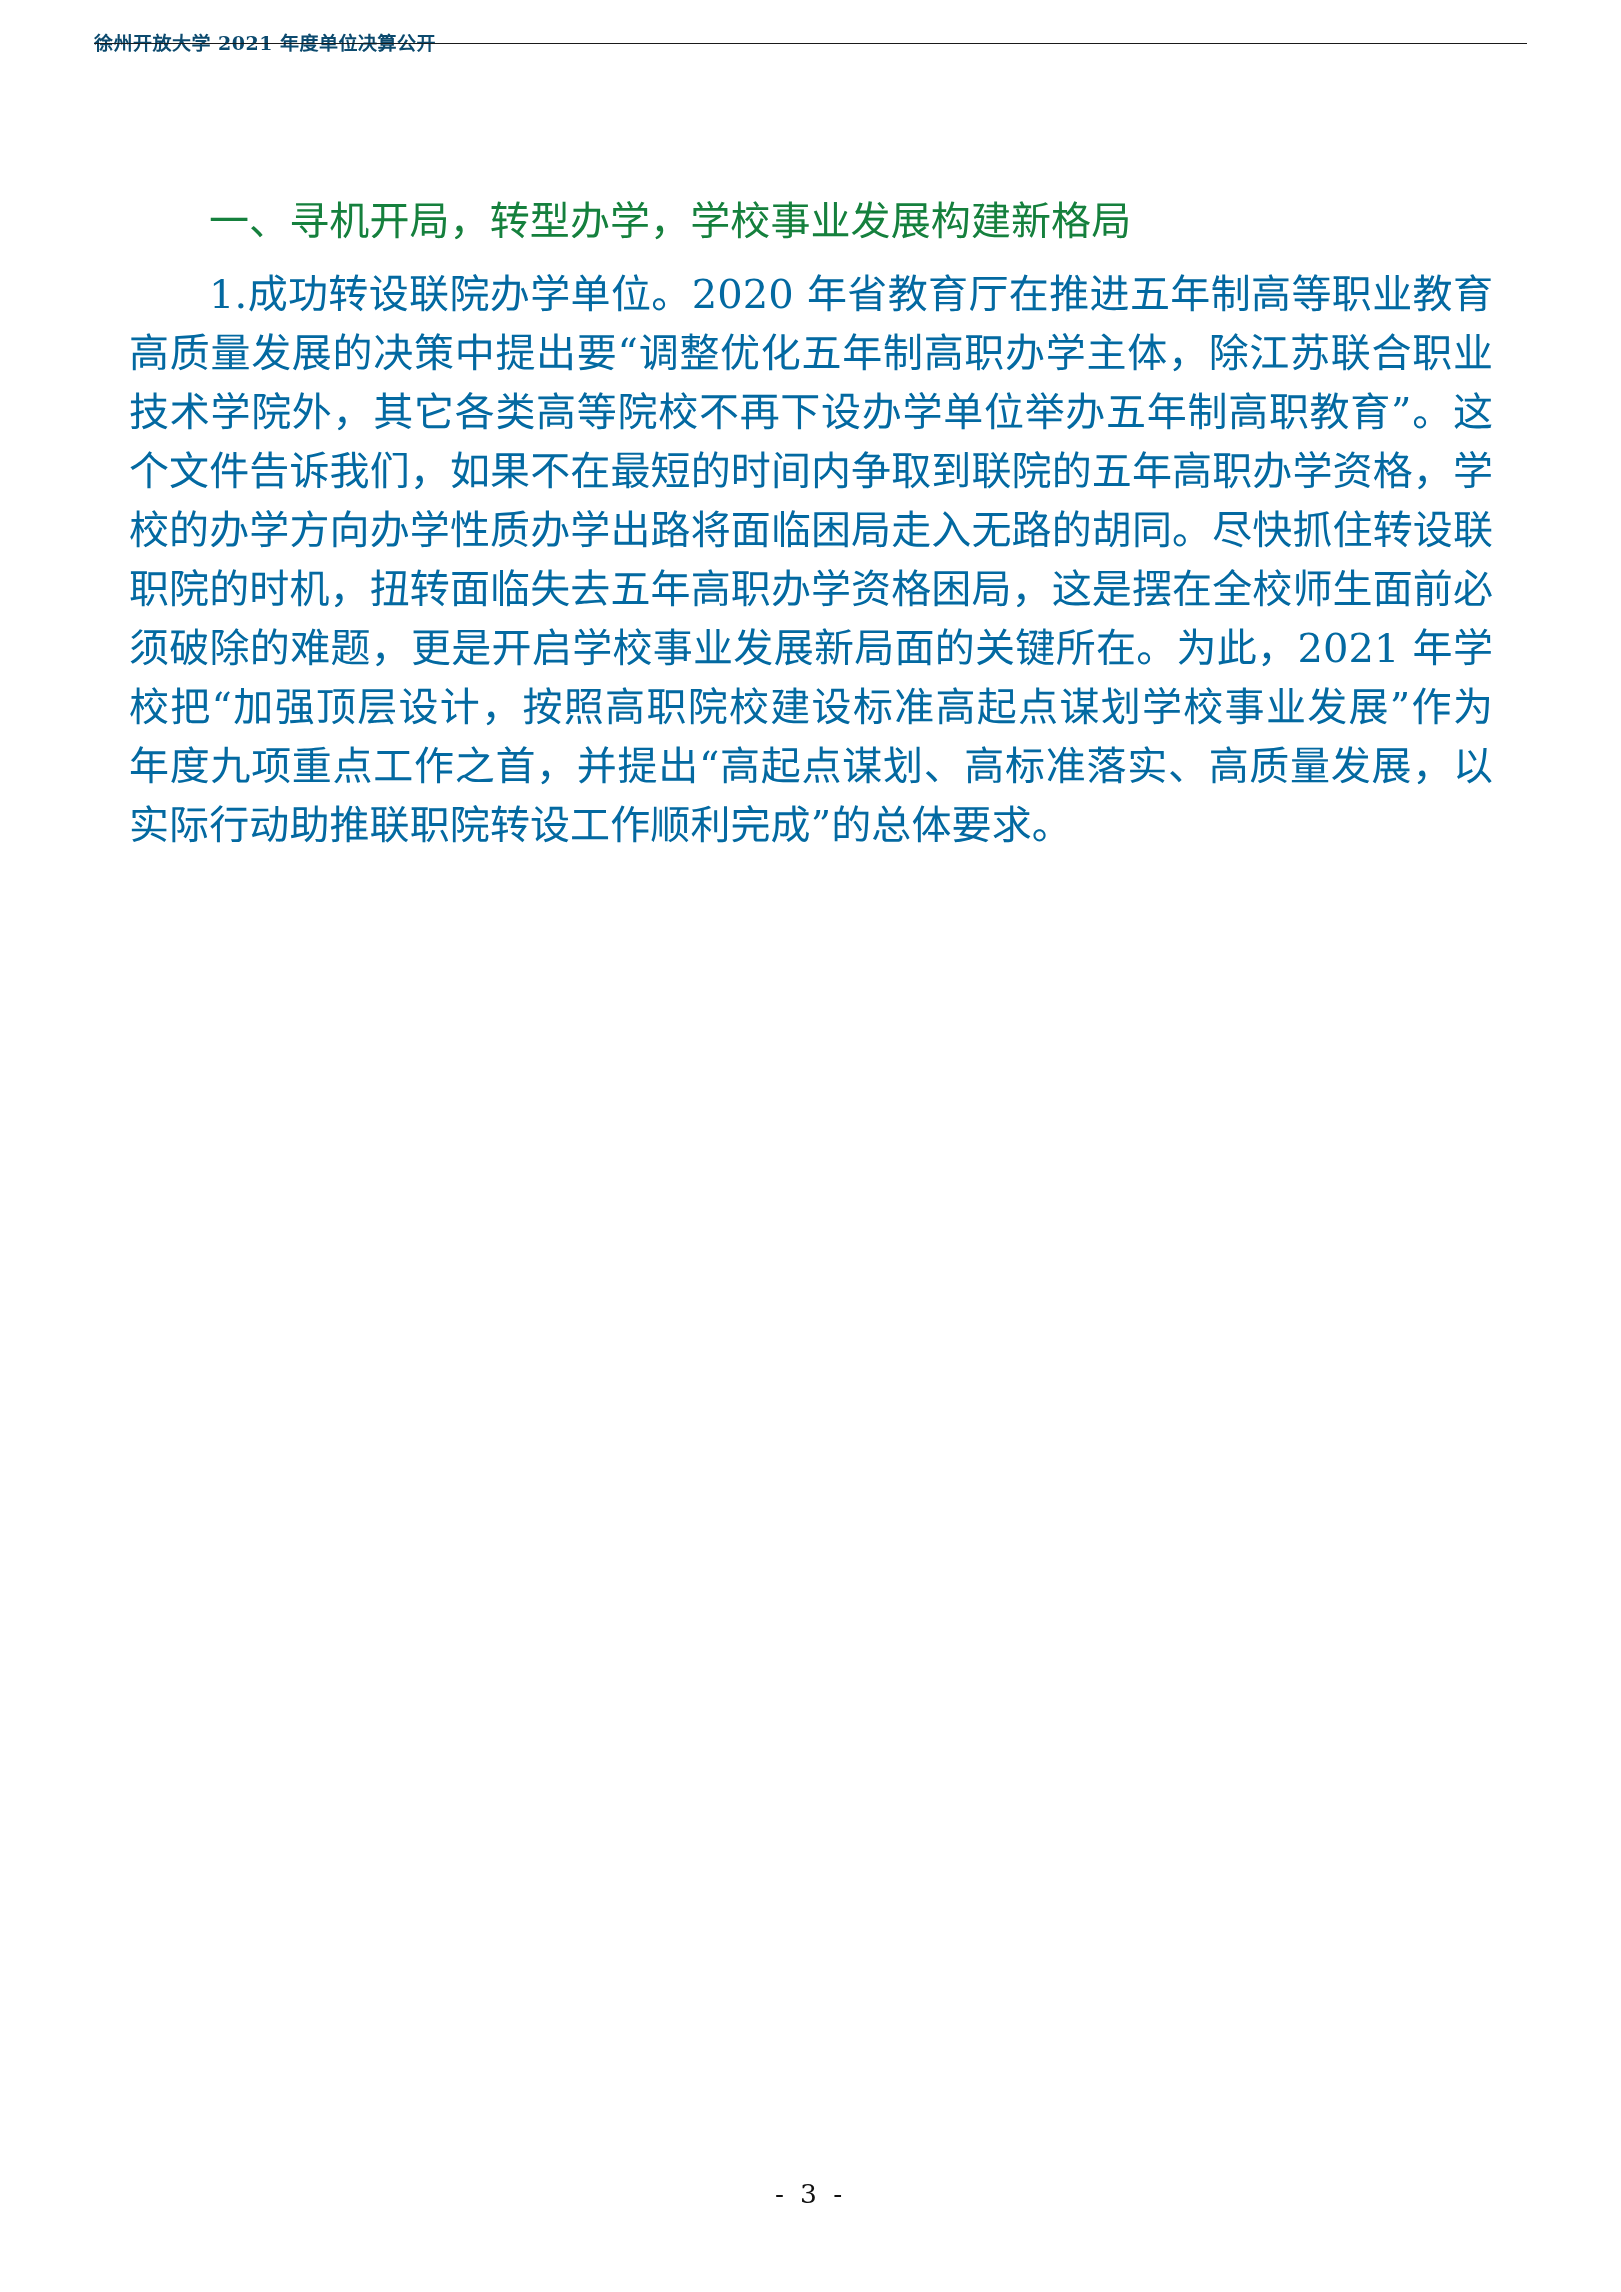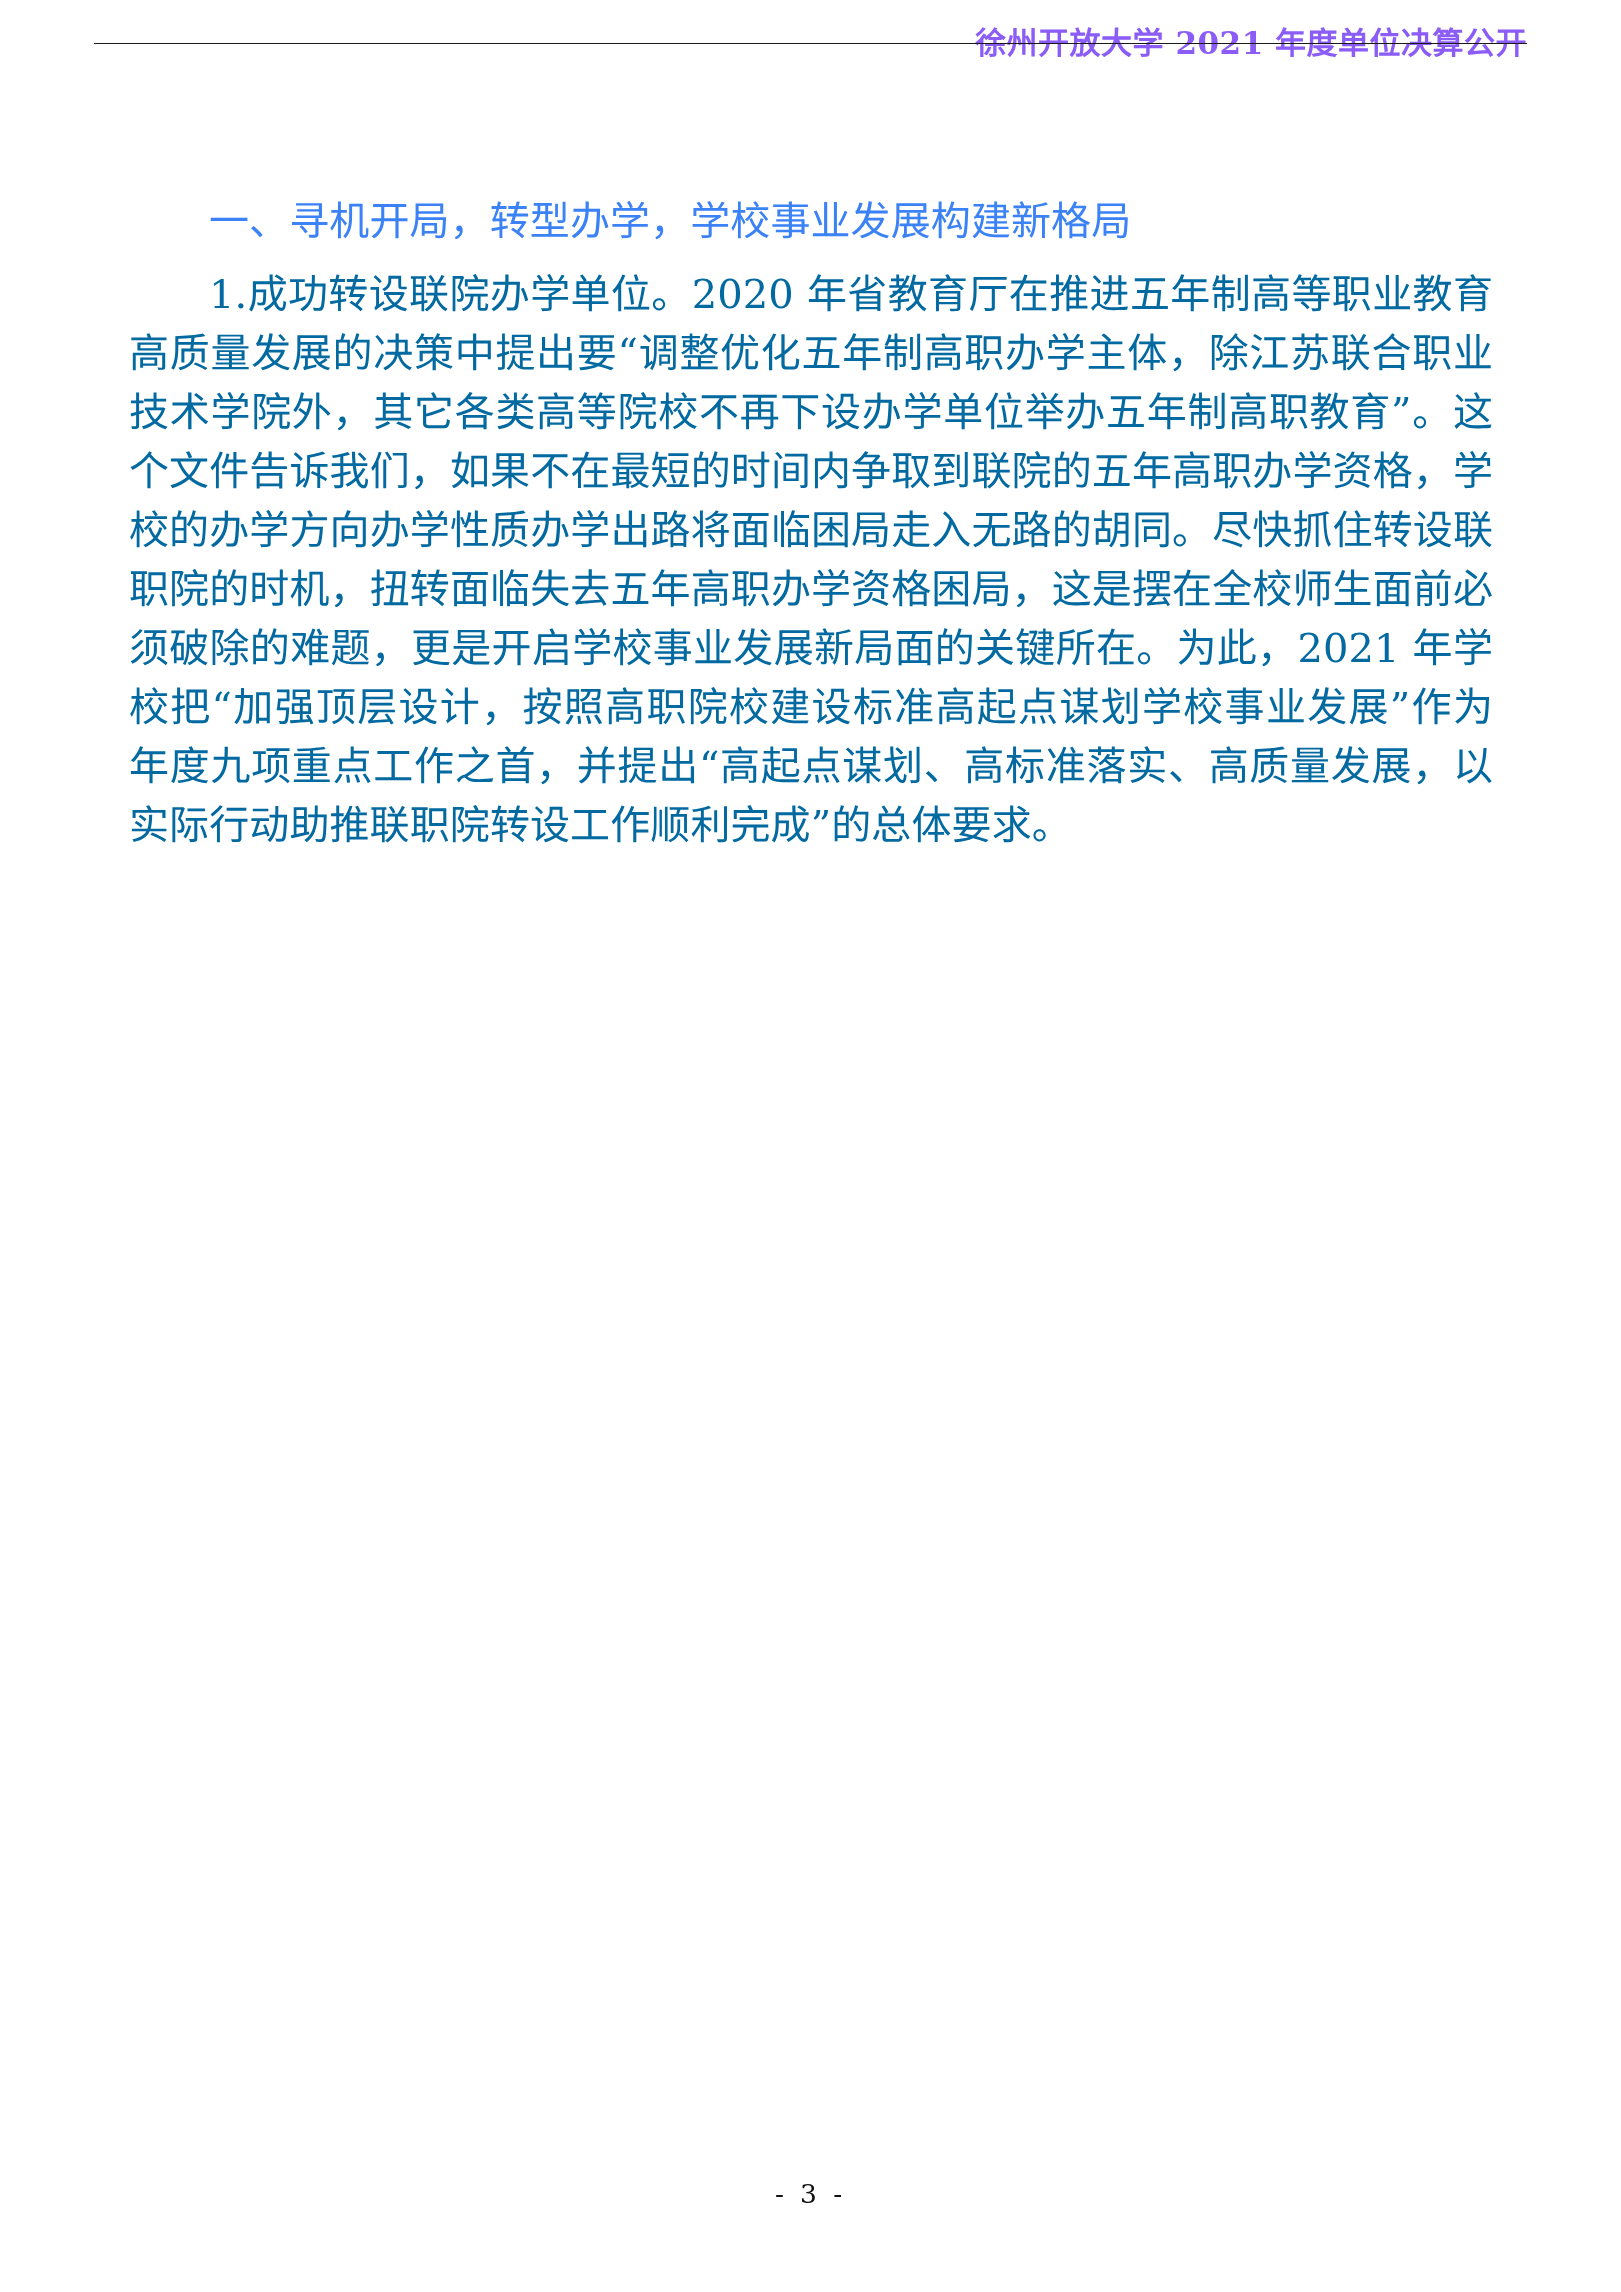--- a/index.html
+++ b/index.html
@@ -24,27 +24,26 @@
   
   .page-header {
     position: absolute;
     top: 27.4px;
     left: 94px;
     width: 1433px;
     height: 45px;
   }
 
   .page-header .header-text {
-    font-size: 31px;
+    font-size: 19px;
     line-height: 33px;
     letter-spacing: 0.5px;
     font-weight: 600;
-    color: #8b5cf6;
+    color: #0c4a6e;
     white-space: nowrap;
-    text-align: right;
   }
 
   .header-rule {
     position: absolute;
     top: 43px;
     left: 94px;
     width: 1433px;
     height: 0;
     border-top: 1.4px solid #1a1a1a;
   }
@@ -77,21 +76,21 @@
   .para.indent {
     text-indent: 2em;
   }
 
   .section-heading {
     font-size: 40px;
     line-height: 1.475;
     letter-spacing: 0.1px;
     text-indent: 2em;
     margin: 0 0 13.7px 0;
-    color: #3b82f6;
+    color: #15803d;
     font-weight: 500;
   }
 
   
   .page-footer {
     position: absolute;
     left: 0;
     right: 0;
     bottom: 84px;
     text-align: center;

